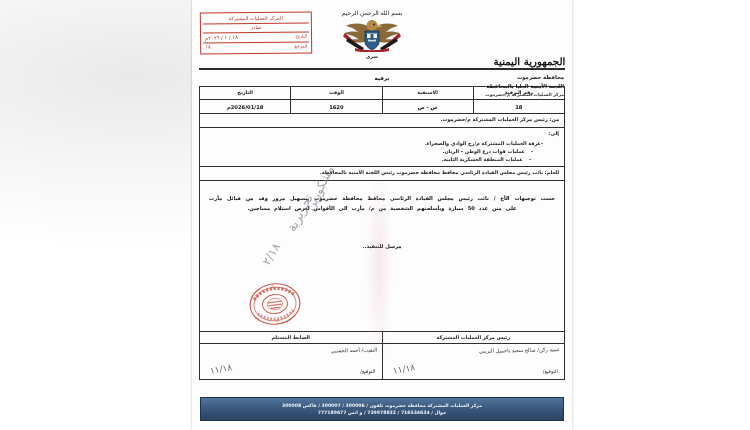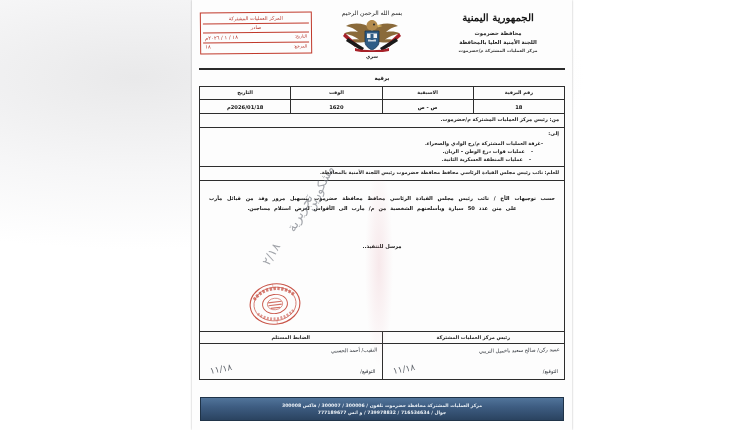--- a/index.html
+++ b/index.html
@@ -47,21 +47,21 @@
   
   .hdr {
     position: relative;
     display: flex;
     flex-direction: row;
     align-items: flex-start;
     justify-content: space-between;
     padding: 6px 8px 2px 8px;
     height: 68px;
   }
-  .hdr-right { text-align: center; width: 132px; padding-top: 4px; }
+  .hdr-right { width: 132px; padding-top: 4px; margin-top: 44px; }
   .hdr-right .big {
     font-family: "DejaVu Serif", "Liberation Serif", serif;
     font-size: 10px;
     font-weight: bold;
     color: #151515;
     letter-spacing: .2px;
     margin-bottom: 3px;
     transform: scaleX(1.02);
   }
   .hdr-right .l { font-size: 5.3px; font-weight: bold; color: #242424; line-height: 1.75; }

